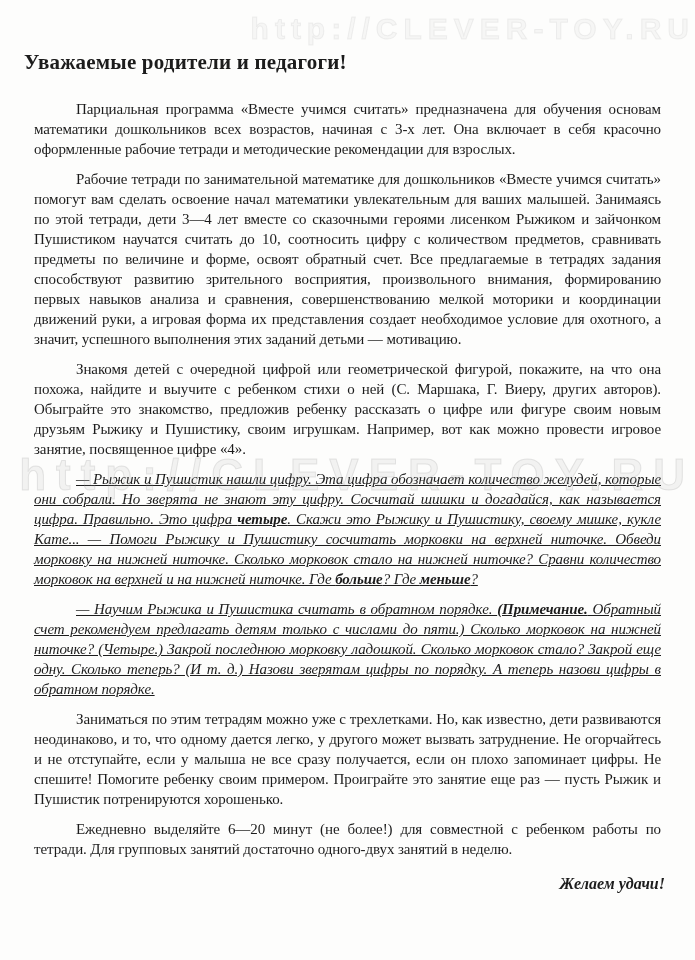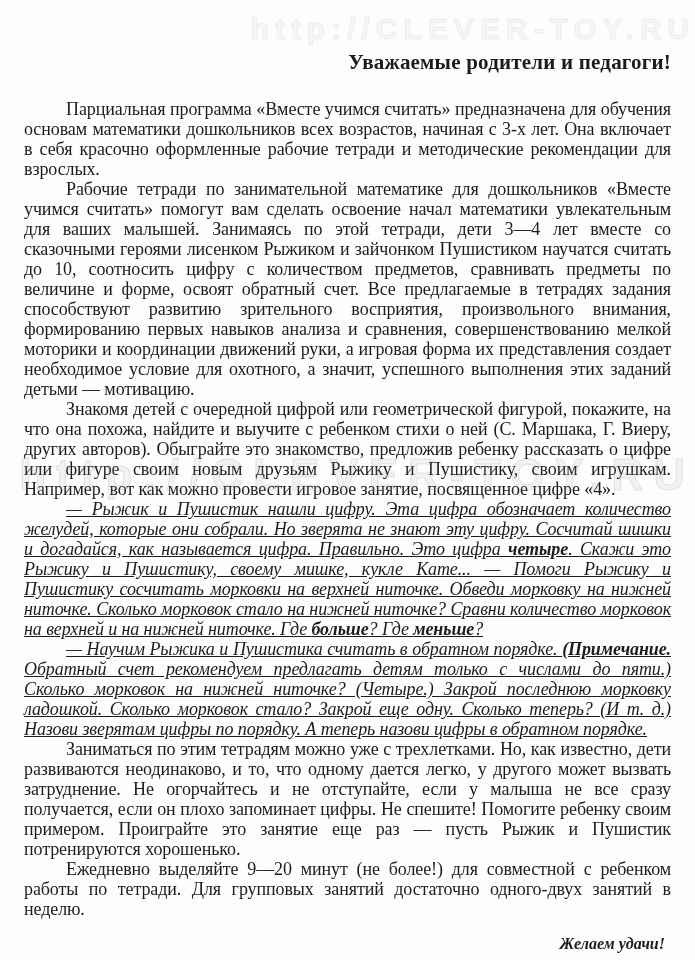--- a/index.html
+++ b/index.html
@@ -9,30 +9,30 @@
     height: 960px;
     margin: 0 auto;
     background: #fdfdfc;
     font-family: "Liberation Serif", serif;
     color: #1c1c1c;
     overflow: hidden;
   }
   .content { padding: 50px 24px 0 24px; }
   .title {
     margin: 0 0 24px 0;
-    text-align: right;
+    text-align: left;
     font-size: 21px;
     font-weight: bold;
     letter-spacing: 0.2px;
   }
   .body-text p.para {
-    margin: 0;
+    margin: 10px;
     text-align: justify;
     text-indent: 42px;
-    font-size: 18px;
+    font-size: 15px;
     line-height: 20px;
     letter-spacing: -0.1px;
   }
   .para.italic { font-style: italic; text-decoration: underline; }
   .para .bold { font-weight: bold; }
   .closing {
     margin-top: 16px;
     padding-right: 6px;
     text-align: right;
     font-style: italic;
@@ -75,18 +75,18 @@
   <div class="content">
     <h1 class="title">Уважаемые родители и педагоги!</h1>
 
     <div class="body-text" id="body-text">
         <p class="para normal"><span>Парциальная программа «Вместе учимся считать» предназначена для обучения основам математики дошкольников всех возрастов, начиная с 3-х лет. Она включает в себя красочно оформленные рабочие тетради и методические рекомендации для взрослых.</span></p>
         <p class="para normal"><span>Рабочие тетради по занимательной математике для дошкольников «Вместе учимся считать» помогут вам сделать освоение начал математики увлекательным для ваших малышей. Занимаясь по этой тетради, дети 3—4 лет вместе со сказочными героями лисенком Рыжиком и зайчонком Пушистиком научатся считать до 10, соотносить цифру с количеством предметов, сравнивать предметы по величине и форме, освоят обратный счет. Все предлагаемые в тетрадях задания способствуют развитию зрительного восприятия, произвольного внимания, формированию первых навыков анализа и сравнения, совершенствованию мелкой моторики и координации движений руки, а игровая форма их представления создает необходимое условие для охотного, а значит, успешного выполнения этих заданий детьми — мотивацию.</span></p>
         <p class="para normal"><span>Знакомя детей с очередной цифрой или геометрической фигурой, покажите, на что она похожа, найдите и выучите с ребенком стихи о ней (С. Маршака, Г. Виеру, других авторов). Обыграйте это знакомство, предложив ребенку рассказать о цифре или фигуре своим новым друзьям Рыжику и Пушистику, своим игрушкам. Например, вот как можно провести игровое занятие, посвященное цифре «4».</span></p>
         <p class="para italic"><span>— Рыжик и Пушистик нашли цифру. Эта цифра обозначает количество желудей, которые они собрали. Но зверята не знают эту цифру. Сосчитай шишки и догадайся, как называется цифра. Правильно. Это цифра </span><span class="bold">четыре</span><span>. Скажи это Рыжику и Пушистику, своему мишке, кукле Кате... — Помоги Рыжику и Пушистику сосчитать морковки на верхней ниточке. Обведи морковку на нижней ниточке. Сколько морковок стало на нижней ниточке? Сравни количество морковок на верхней и на нижней ниточке. Где </span><span class="bold">больше</span><span>? Где </span><span class="bold">меньше</span><span>?</span></p>
         <p class="para italic"><span>— Научим Рыжика и Пушистика считать в обратном порядке. </span><span class="bold">(Примечание.</span><span> Обратный счет рекомендуем предлагать детям только с числами до пяти.) Сколько морковок на нижней ниточке? (Четыре.) Закрой последнюю морковку ладошкой. Сколько морковок стало? Закрой еще одну. Сколько теперь? (И т. д.) Назови зверятам цифры по порядку. А теперь назови цифры в обратном порядке.</span></p>
         <p class="para normal"><span>Заниматься по этим тетрадям можно уже с трехлетками. Но, как известно, дети развиваются неодинаково, и то, что одному дается легко, у другого может вызвать затруднение. Не огорчайтесь и не отступайте, если у малыша не все сразу получается, если он плохо запоминает цифры. Не спешите! Помогите ребенку своим примером. Проиграйте это занятие еще раз — пусть Рыжик и Пушистик потренируются хорошенько.</span></p>
-        <p class="para normal"><span>Ежедневно выделяйте 9—20 минут (не более!) для совместной с ребенком работы по тетради. Для групповых занятий достаточно одного-двух занятий в неделю.</span></p>
+        <p class="para normal"><span>Ежедневно выделяйте 6—20 минут (не более!) для совместной с ребенком работы по тетради. Для групповых занятий достаточно одного-двух занятий в неделю.</span></p>
       </div>
 
     <div class="closing">Желаем удачи!</div>
   </div>
 </div>
 
 </body></html>

